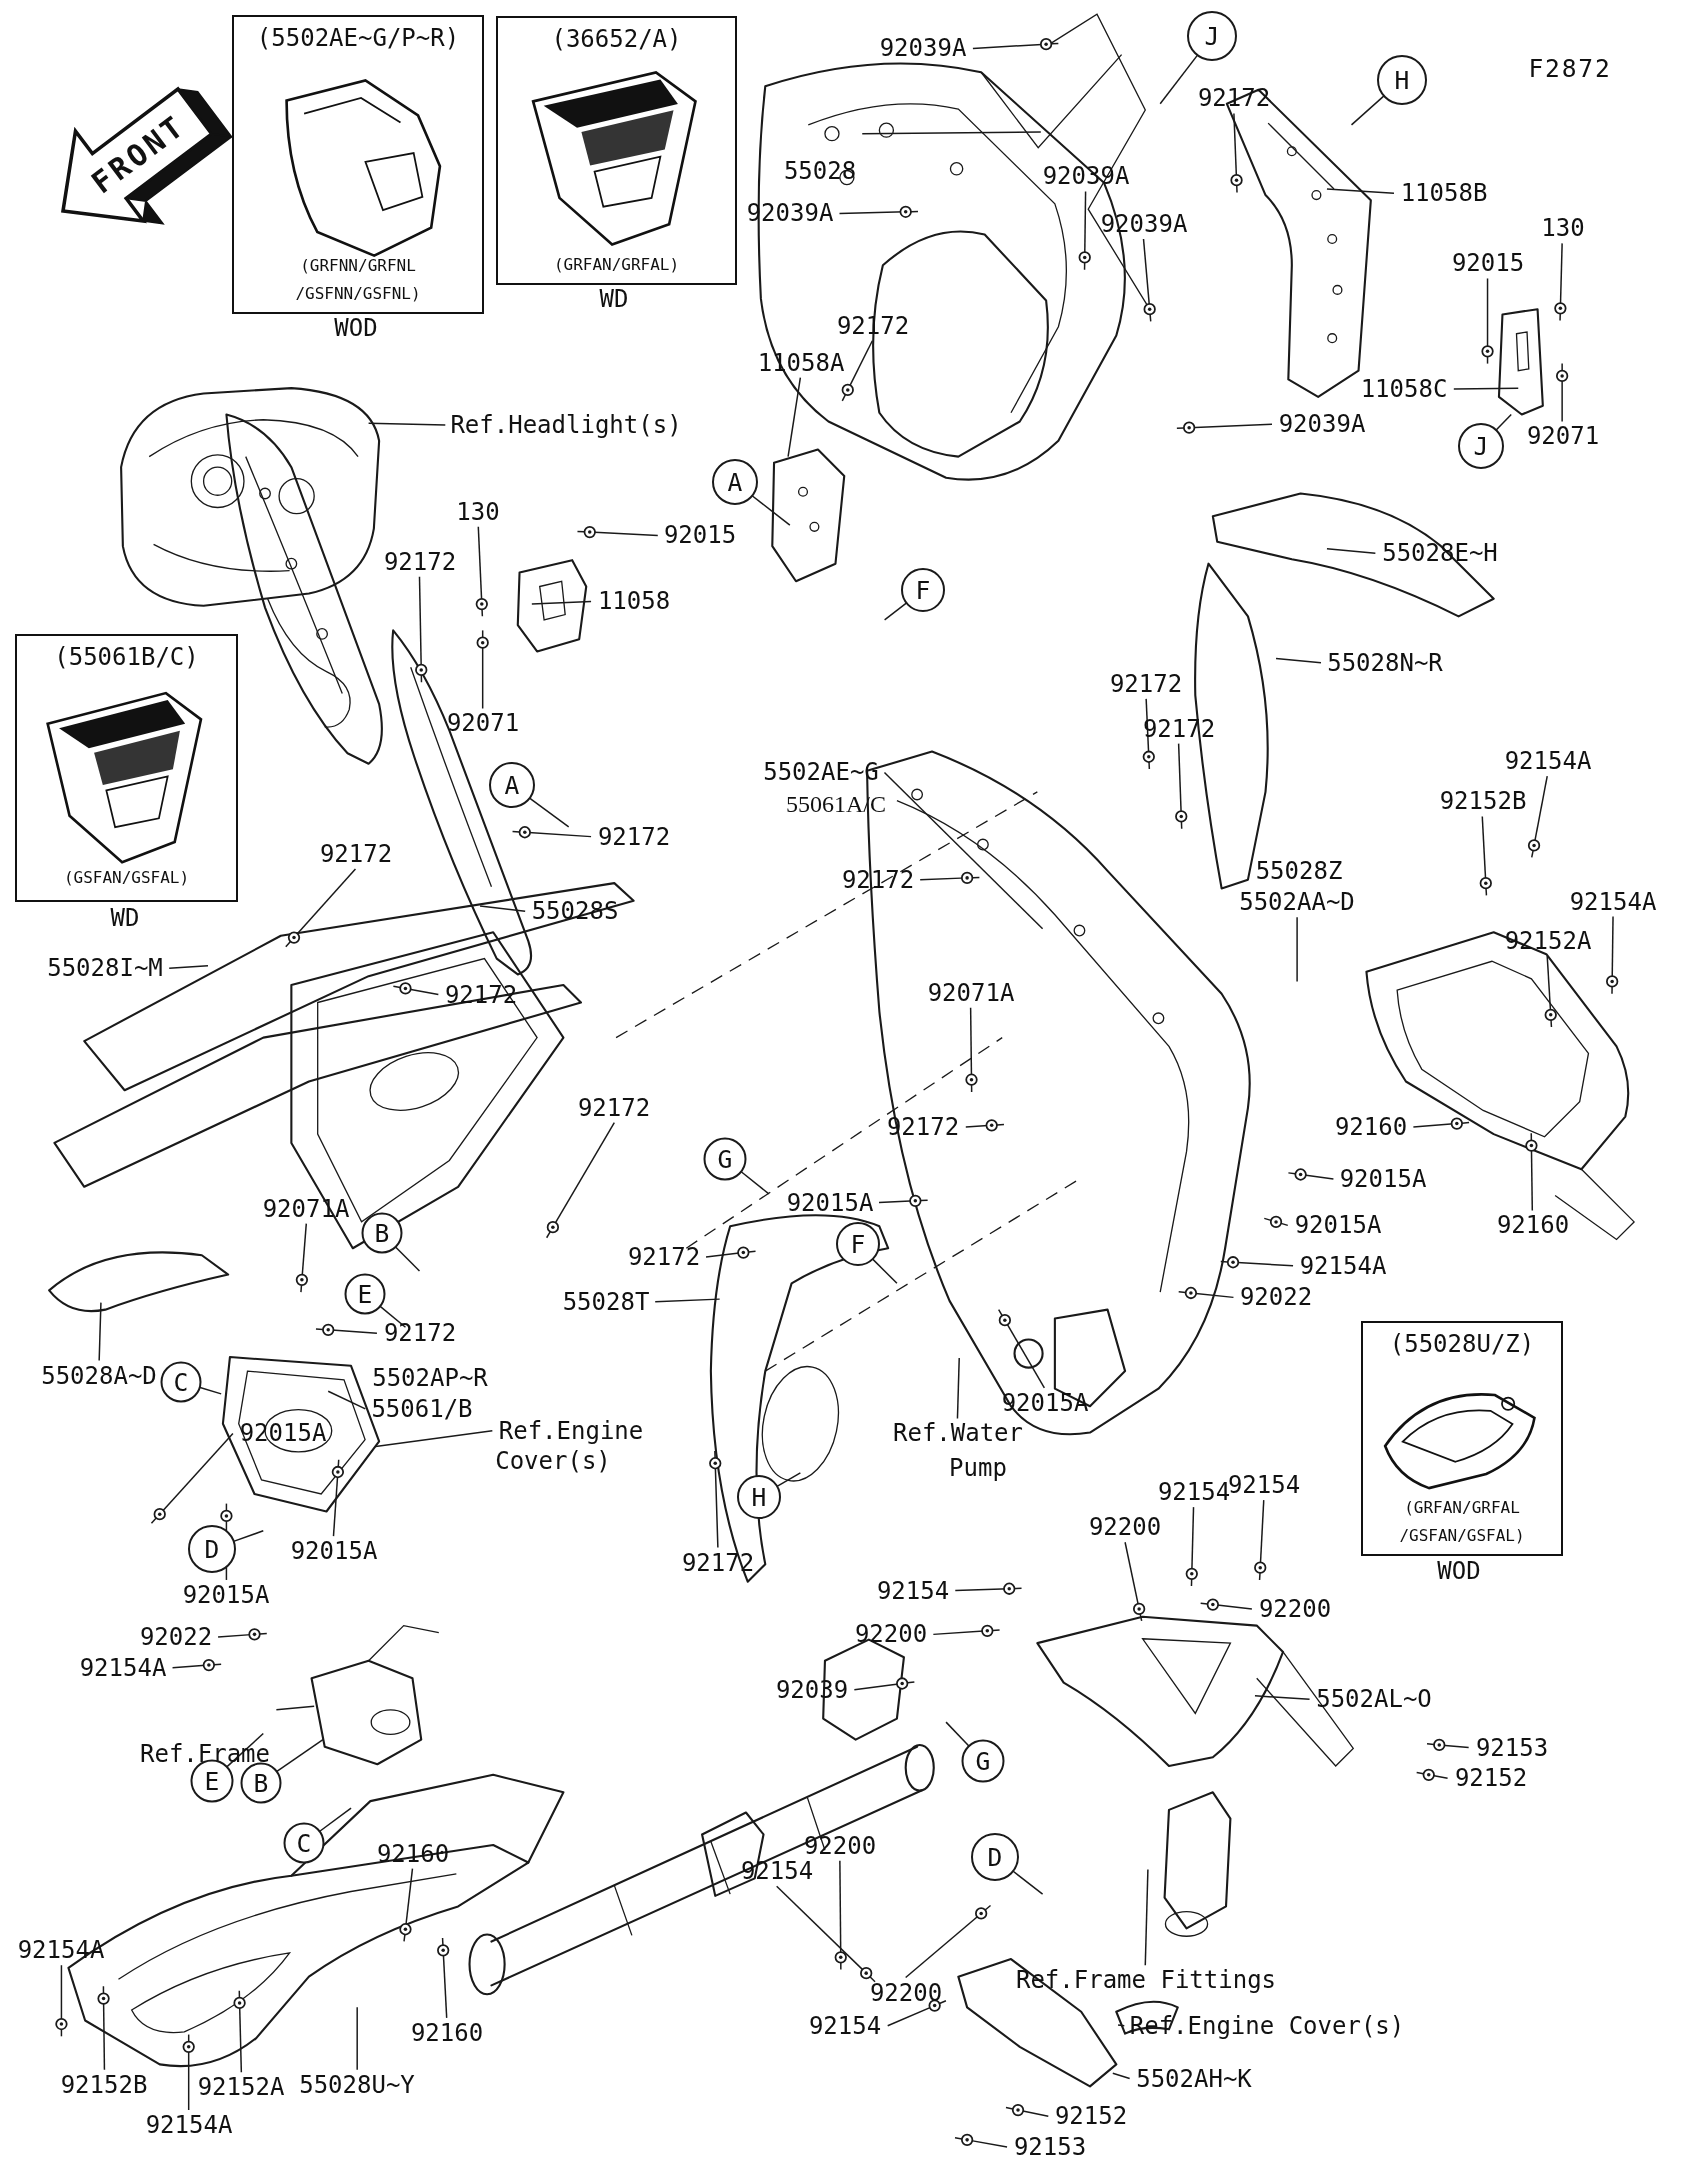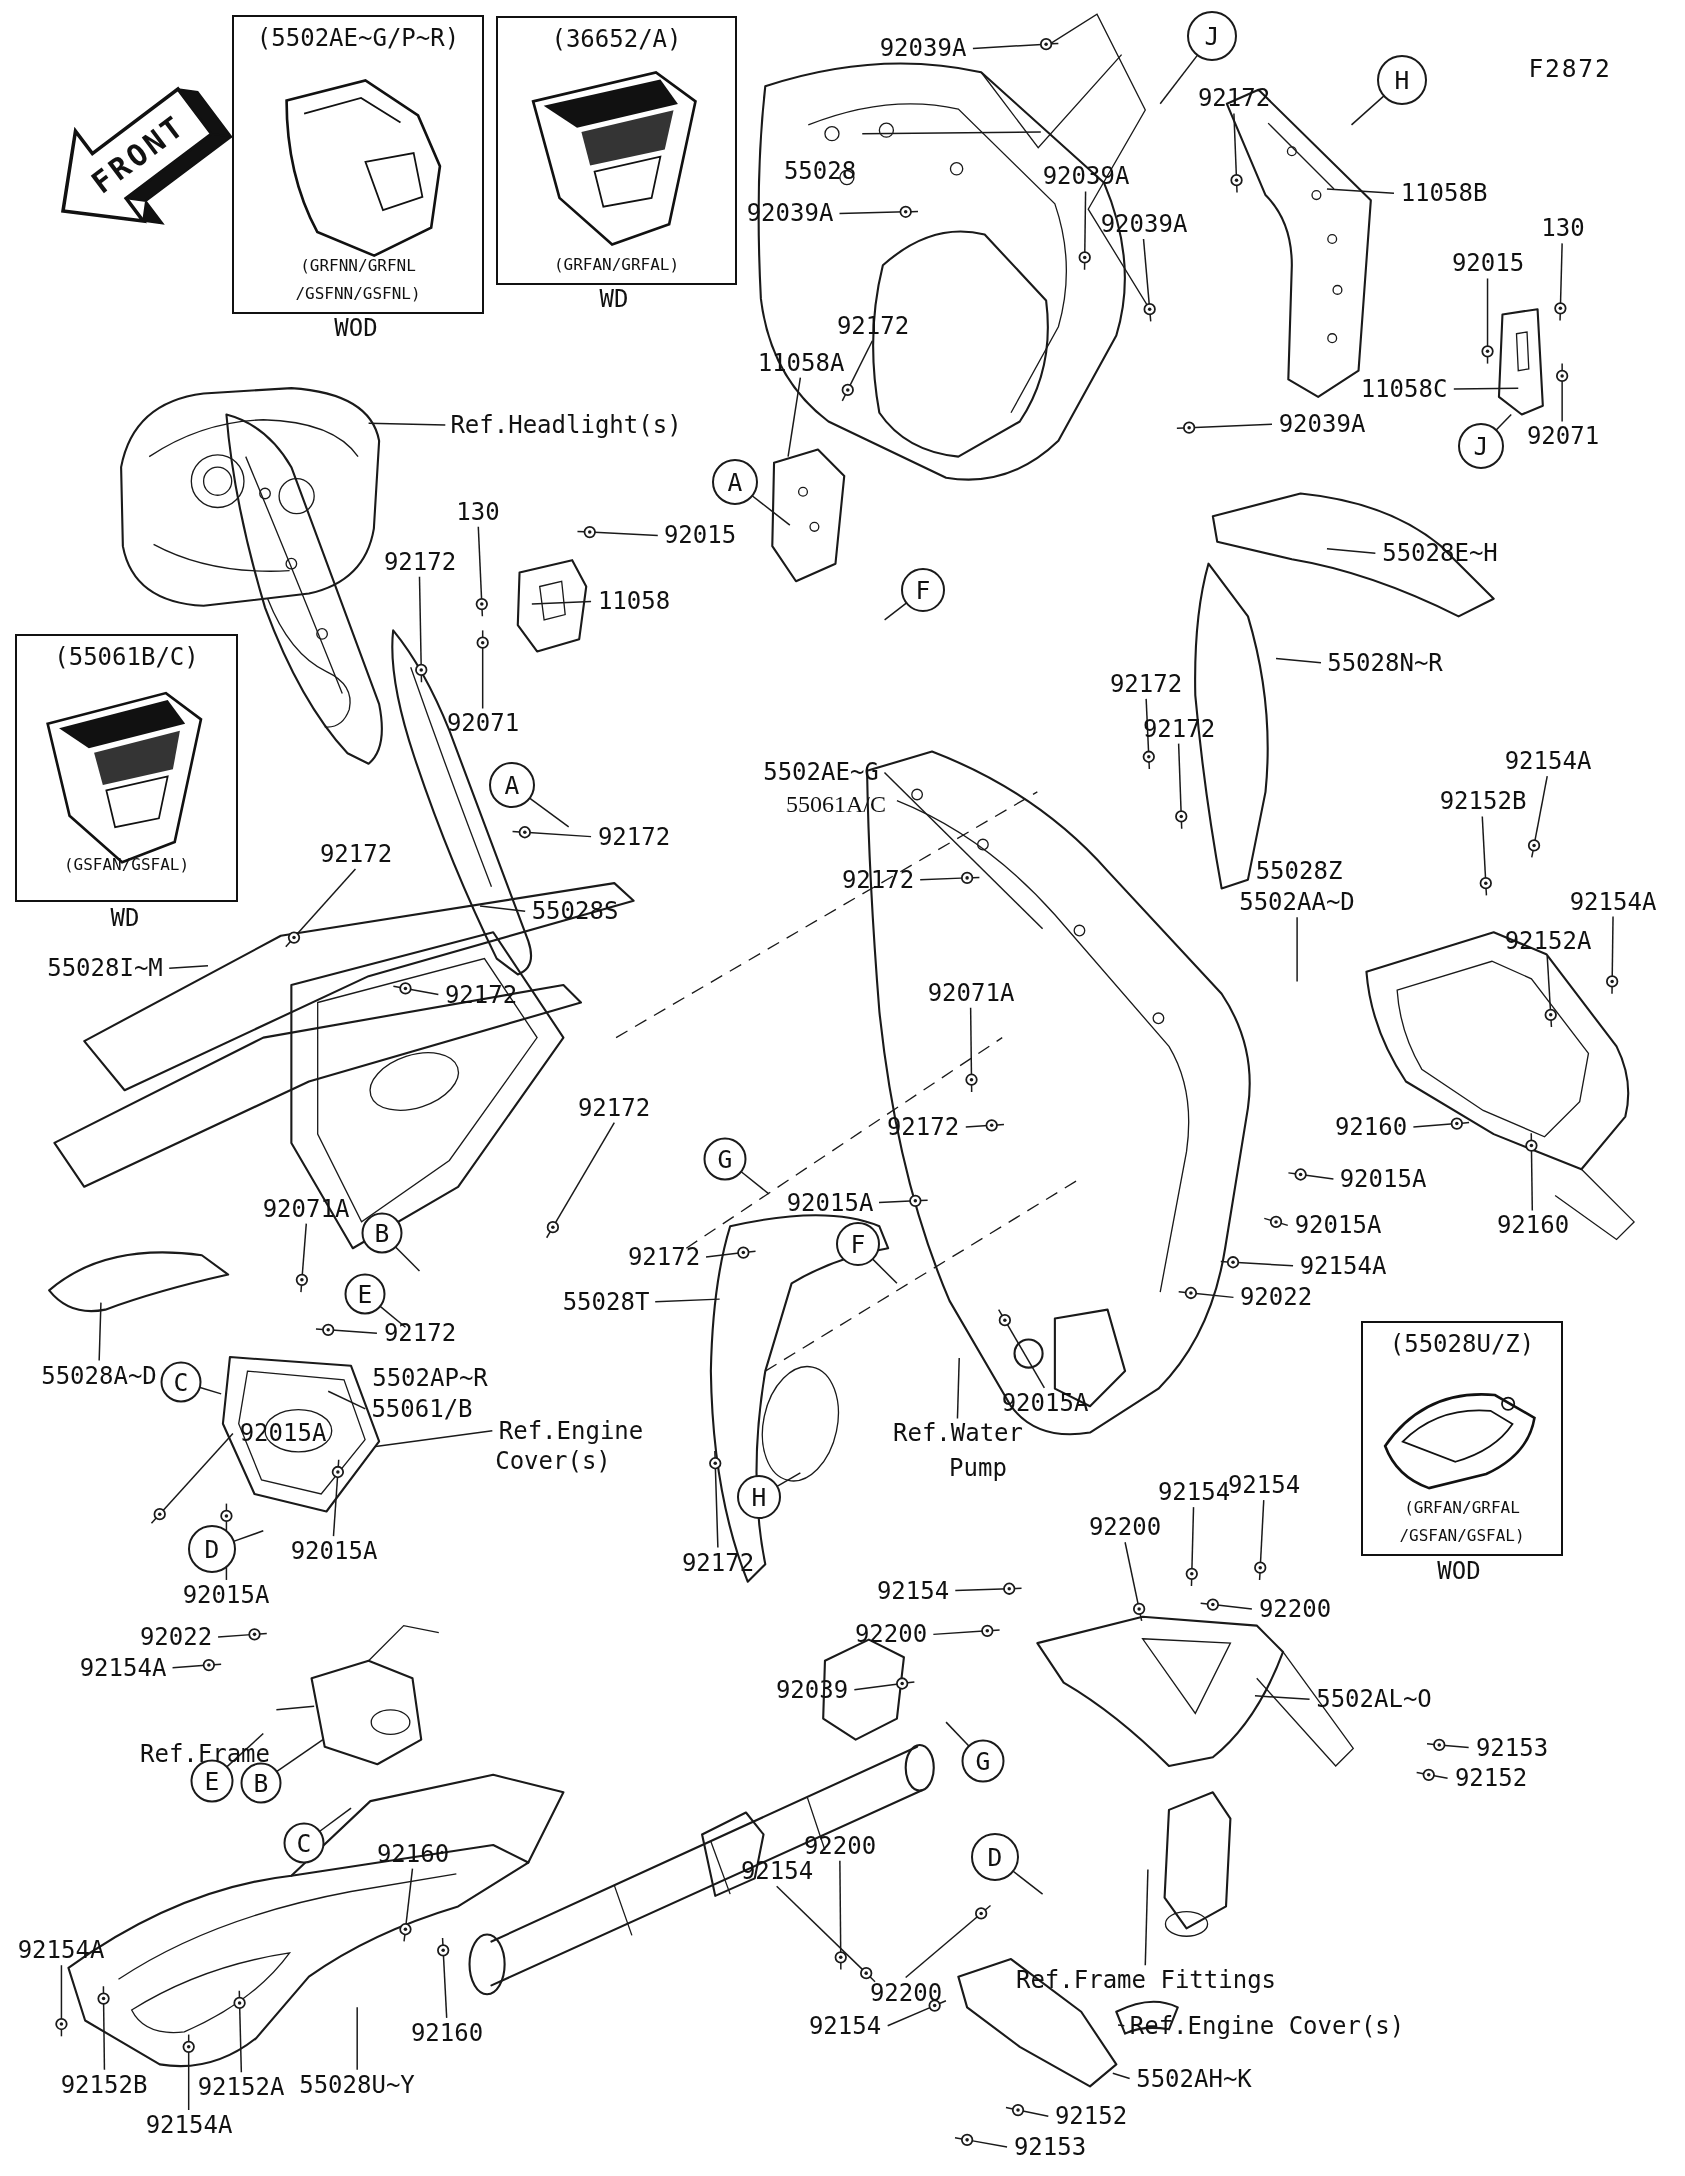--- a/index.html
+++ b/index.html
@@ -477,21 +477,21 @@
   <div class="ifoot" style="left:614px;top:285px">WD</div>
 
   <div class="inset" style="left:15px;top:634px;width:219px;height:264px">
     <svg viewBox="0 0 250 301">
         <path d="M35,100 L170,65 L210,95 L180,235 L120,258 L60,205 Z" fill="none" stroke="#111" stroke-width="3"></path>
         <path d="M48,105 L172,73 L192,100 L82,128 Z" fill="#111"></path>
         <path d="M88,133 L186,108 L178,152 L98,170 Z" fill="#111" opacity="0.85"></path>
         <path d="M102,176 L172,160 L162,208 L112,218 Z" fill="none" stroke="#111" stroke-width="2"></path>
       </svg>
     <div class="ttl">(55061B/C)</div>
-    <div class="cap" style="bottom:26px">(GSFAN/GSFAL)</div>
+    <div class="cap" style="bottom:13px">(GSFAN/GSFAL)</div>
   </div>
   <div class="ifoot" style="left:125px;top:904px">WD</div>
 
   <div class="inset" style="left:1361px;top:1321px;width:198px;height:231px">
     <svg viewBox="0 0 225 263">
         <path d="M25,140 Q70,75 150,82 L195,108 Q188,150 140,172 L75,188 Q38,175 25,140 Z" fill="none" stroke="#111" stroke-width="3"></path>
         <path d="M45,135 Q85,95 145,100 L170,115 Q150,145 105,158 Z" fill="none" stroke="#111" stroke-width="2"></path>
         <circle cx="165" cy="92" r="7" fill="none" stroke="#111" stroke-width="2"></circle>
       </svg>
     <div class="ttl">(55028U/Z)</div>

